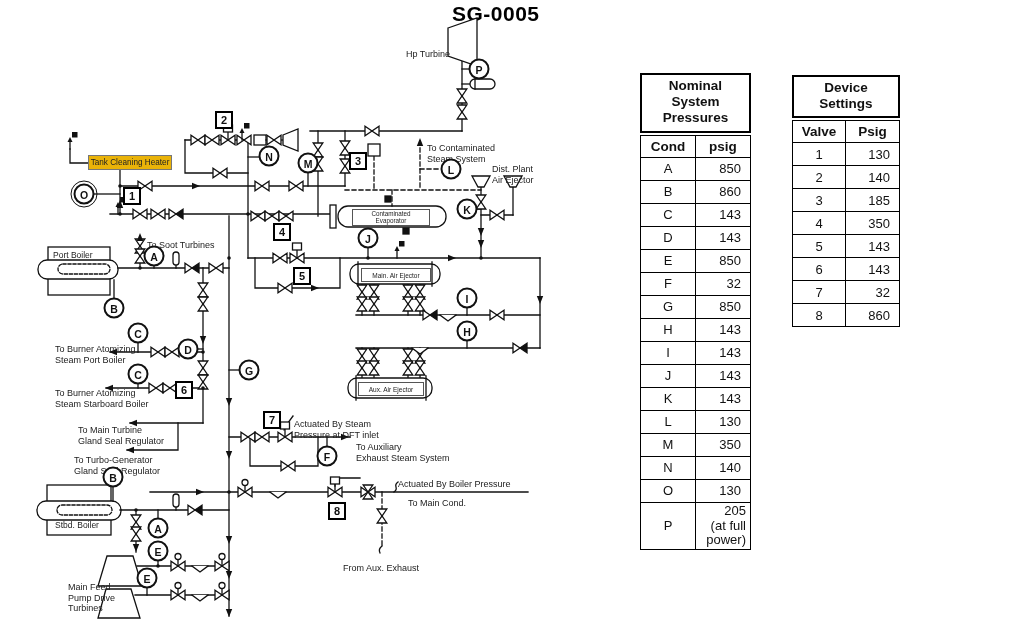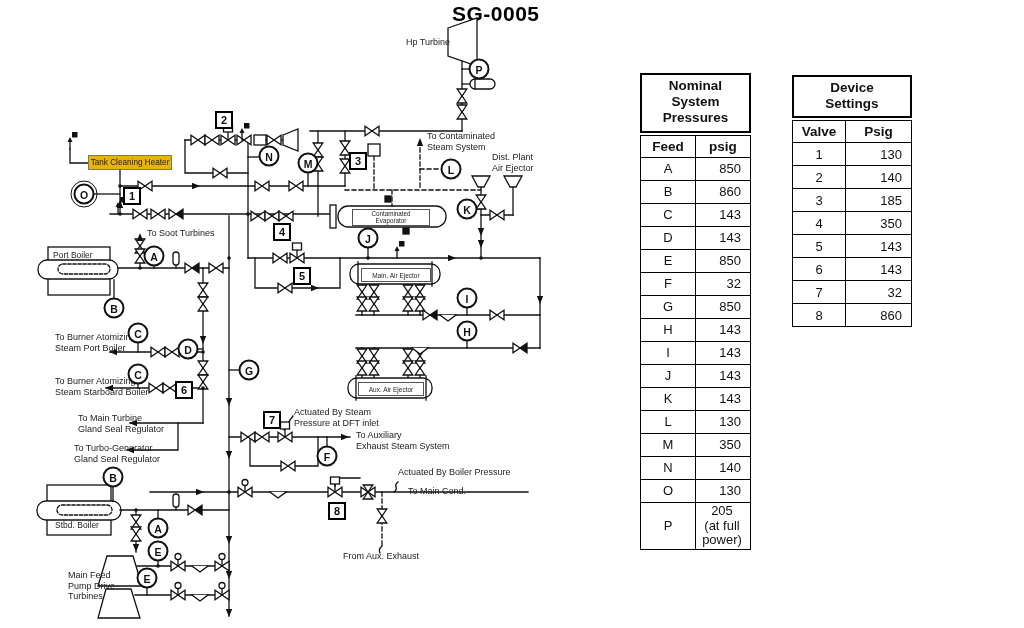--- a/index.html
+++ b/index.html
@@ -9,44 +9,44 @@
               letter-spacing:.5px;color:#000;}
   
   #diagram-overlay{position:absolute;left:0;top:0;width:612px;height:628px;}
   .gauge{position:absolute;width:17px;height:17px;border:2px solid #111;border-radius:50%;
          background:#fff;display:flex;align-items:center;justify-content:center;
          font-size:10.5px;font-weight:bold;transform:translate(-50%,-50%);z-index:3;}
   .gauge.double::after{content:"";position:absolute;inset:-5px;border:1.6px solid #111;border-radius:50%;}
   .vtag{position:absolute;width:14px;height:14px;border:2.4px solid #000;background:#fff;
         display:flex;align-items:center;justify-content:center;font-size:11px;font-weight:bold;
         transform:translate(-50%,-50%);z-index:3;}
-  .flabel{position:absolute;font-size:9px;line-height:1.18;color:#222;white-space:pre-line;z-index:2;}
+  .flabel{position:absolute;font-size:9px;line-height:1.18;color:#222;white-space:pre-line;z-index:2;margin-top:12px;}
   .eq{position:absolute;white-space:pre-line;z-index:3;color:#222;}
   .eq-heater{left:88px;top:155px;width:82px;height:13px;border:1px solid #777;background:#eab308;
              font-size:8.2px;display:flex;align-items:center;justify-content:center;}
   .eq-port-boiler{left:53px;top:250px;font-size:8.5px;}
   .eq-stbd-boiler{left:55px;top:520px;font-size:8.5px;}
   .eq-evap{left:352px;top:209px;width:76px;height:15px;border:1px solid #555;background:#fff;
            font-size:6.3px;line-height:1.1;display:flex;align-items:center;justify-content:center;text-align:center;}
   .eq-mainej{left:361px;top:268px;width:68px;height:12px;border:1px solid #555;background:#fff;
              font-size:6.5px;display:flex;align-items:center;justify-content:center;}
   .eq-auxej{left:358px;top:382px;width:64px;height:12px;border:1px solid #555;background:#fff;
             font-size:6.5px;display:flex;align-items:center;justify-content:center;}
   
   .tbl-wrap{position:absolute;z-index:4;}
   .tbl-title{border:2px solid #000;font-weight:bold;font-size:13.5px;text-align:center;
              padding:3px 0 4px 0;white-space:pre-line;line-height:1.2;background:#fff;}
   table.ptable{border-collapse:collapse;width:100%;background:#fff;margin-top:2px;border-radius:11px;}
   .ptable th{border:1.6px solid #000;font-size:13.5px;font-weight:bold;padding:3px 2px;}
   .ptable td{border:1.6px solid #000;font-size:13px;height:20px;padding:1px 2px;}
   .ptable td.c0{text-align:center;}
   .ptable td.c1{text-align:right;padding-right:9px;}
-  .ptable td.c1.multi{text-align:center;padding-right:4px;white-space:pre-line;line-height:1.15;}
+  .ptable td.c1.multi{text-align:right;padding-right:4px;white-space:pre-line;line-height:1.15;}
   #tbl-nominal{left:616px;top:73px;width:111px;padding-left:24px;}
-  #tbl-device{left:792px;top:75px;width:120px;}
+  #tbl-device{left:792px;top:75px;width:108px;}
 </style>
 </head>
 <body>
 
 <div id="stage">
 
   <div id="page-title">SG-0005</div>
 
   <svg id="piping" width="612" height="628" viewBox="0 0 612 628" style="position:absolute;left:0;top:0;">
     <defs>
@@ -400,21 +400,21 @@
 Turbines</div>
     </div>
 
   <div class="tbl-wrap" id="tbl-nominal">
     <div class="tbl-title">Nominal
 System
 Pressures</div>
     <table class="ptable">
       <thead>
         <tr>
-          <th style="width:50px">Feed</th>
+          <th style="width:50px">Cond</th>
           <th>psig</th>
         </tr>
       </thead>
       <tbody>
           <tr>
             <td class="c0">A</td>
             <td class="c1">850</td>
           </tr>
           <tr>
             <td class="c0">B</td>

